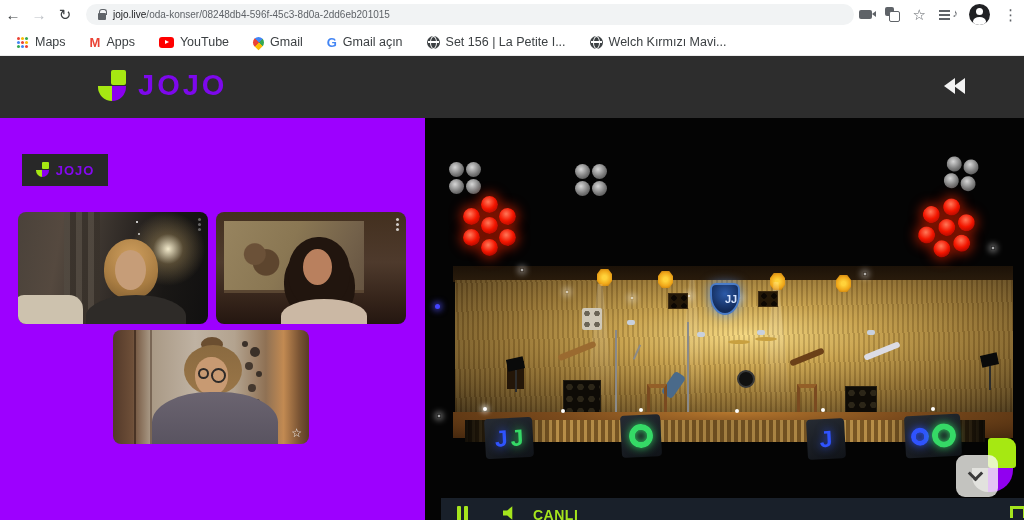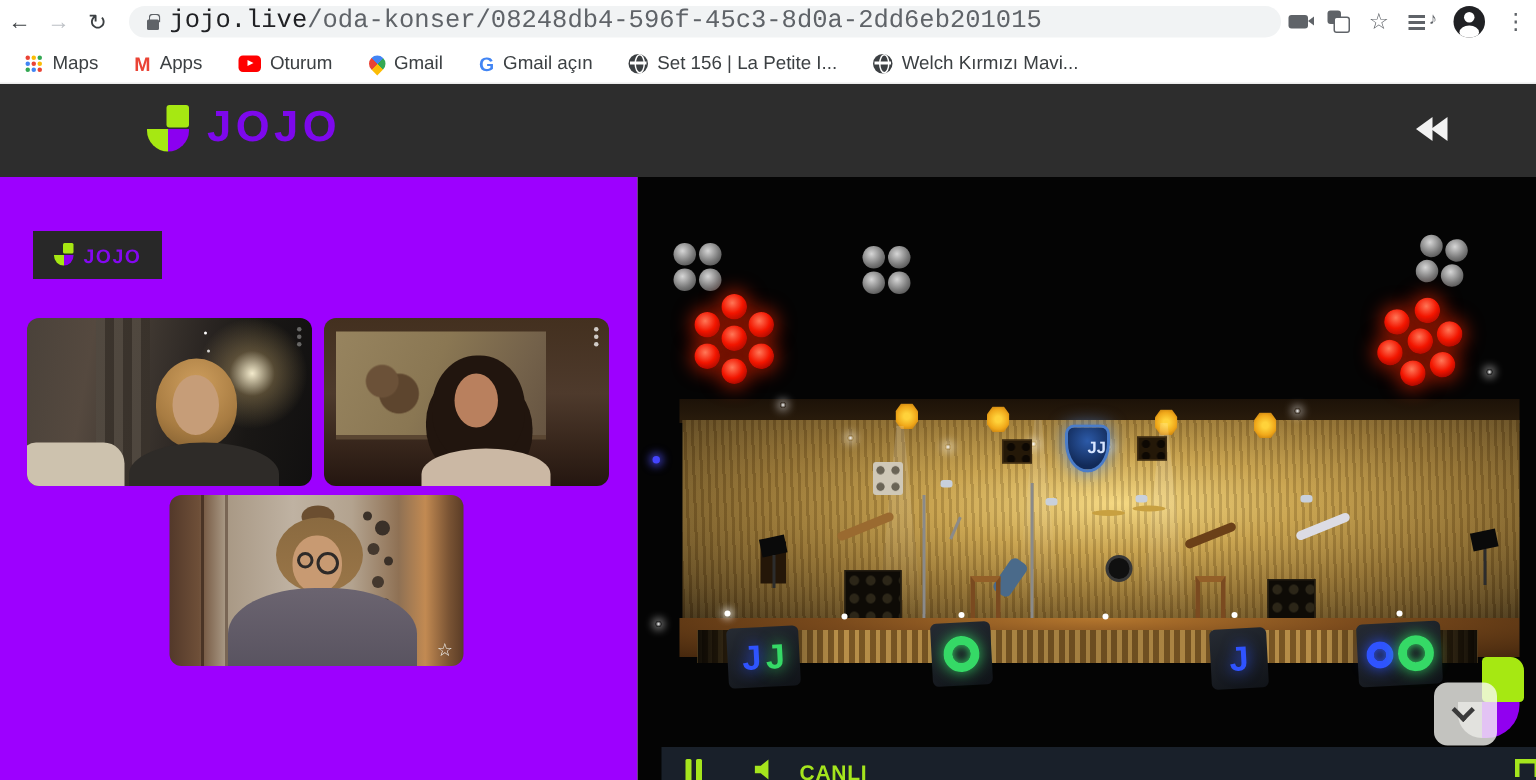--- a/index.html
+++ b/index.html
@@ -10,21 +10,21 @@
   
   .toolbar { position:absolute; left:0; top:0; width:1024px; height:29px; background:#fff;
              display:flex; align-items:center; }
   .navbtn { width:26px; text-align:center; font-size:15px; color:#3c4043; cursor:pointer; }
   .navbtn.dis { color:#bdc1c6; }
   .omnibox { position:relative; margin-left:8px; width:768px; height:21px; background:#f1f3f4;
              border-radius:11px; display:flex; align-items:center; padding-left:12px; gap:7px; }
   .lock { position:relative; width:8px; height:7px; background:#5f6368; border-radius:1px; margin-top:3px; }
   .lock::before { content:""; position:absolute; left:1px; top:-4px; width:6px; height:5px;
                   border:1.5px solid #5f6368; border-bottom:none; border-radius:3px 3px 0 0; }
-  .url { font-size:17px; white-space:nowrap;font-family:Liberation Mono, monospace; }
+  .url { font-size:10px; white-space:nowrap; }
   .url .host { color:#202124; }
   .url .path { color:#5f6368; }
   .tb-icons { position:absolute; right:6px; top:0; height:29px; display:flex; align-items:center; gap:13px; }
   .cam { position:relative; width:13px; height:9px; background:#5f6368; border-radius:2px; }
   .cam::after { content:""; position:absolute; right:-4px; top:1px;
                 border:3.5px solid transparent; border-right:4px solid #5f6368; }
   .xlate { position:relative; width:15px; height:15px; }
   .xlate::before { content:""; position:absolute; left:0; top:0; width:9px; height:9px;
                    background:#5f6368; border-radius:2px; }
   .xlate::after { content:""; position:absolute; right:0; bottom:0; width:9px; height:9px;
@@ -255,21 +255,21 @@
     <div class="bm">
       <span class="ic-apps"></span>
       <span class="lbl">Maps</span>
     </div>
     <div class="bm">
       <span class="ic-gmail">M</span>
       <span class="lbl">Apps</span>
     </div>
     <div class="bm">
       <span class="ic-yt"></span>
-      <span class="lbl">Oturum</span>
+      <span class="lbl">YouTube</span>
     </div>
     <div class="bm">
       <span class="ic-maps"></span>
       <span class="lbl">Gmail</span>
     </div>
     <div class="bm">
       <span class="ic-g">G</span>
       <span class="lbl">Gmail açın</span>
     </div>
     <div class="bm">

